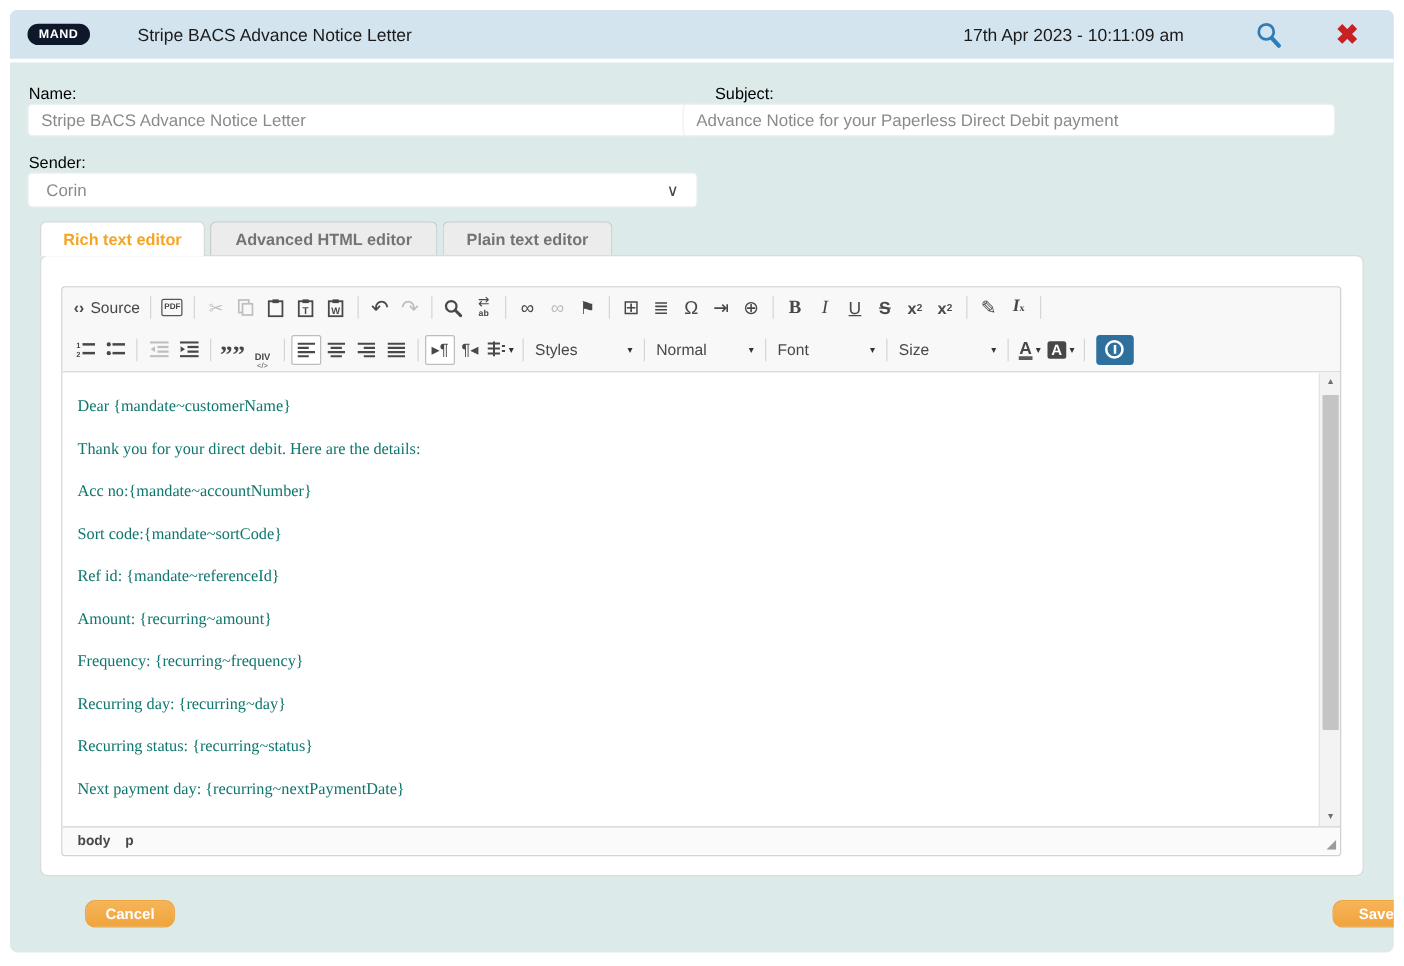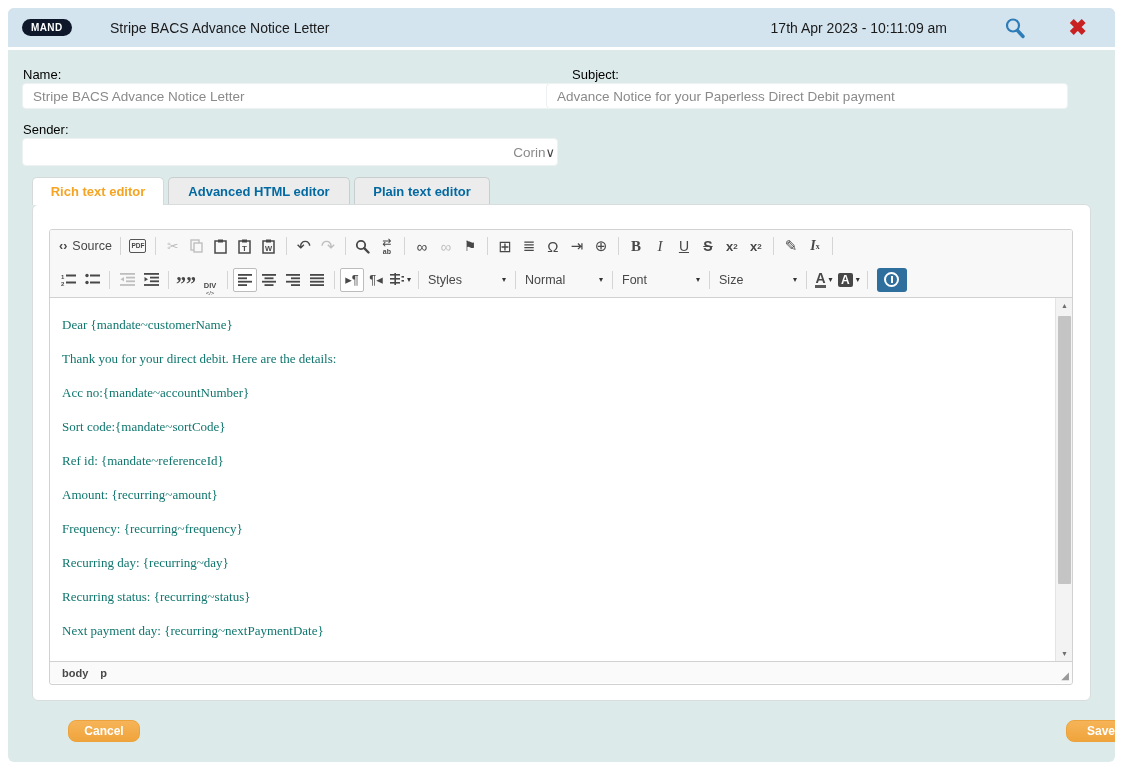--- a/index.html
+++ b/index.html
@@ -10,26 +10,26 @@
   .hdr { position:absolute; left:0; top:0; width:100%; height:42px; background:#d3e4ef; border-bottom:3px solid #fff; display:flex; align-items:center; }
   .badge { position:absolute; left:14px; background:#0f172a; color:#fff; font-size:10px; font-weight:bold; letter-spacing:.4px; padding:3px 9px; border-radius:9px; }
   .hdr-title { position:absolute; left:102px; font-size:14px; color:#1a1a1a; }
   .hdr-date { position:absolute; right:168px; font-size:14px; color:#1a1a1a; }
   .hdr-search { position:absolute; right:88px; width:24px; height:24px; cursor:pointer; }
   .hdr-close { position:absolute; right:28px; font-size:22px; font-weight:bold; color:#c92121; cursor:pointer; line-height:1; }
 
   
   .lbl { position:absolute; font-size:13px; color:#000000; }
   .tinput { position:absolute; height:26px; border:1px solid #edf1f1; border-radius:4px; background:#fff; color:#8a8a8a; font-size:13.5px; padding:0 10px; font-family:"Liberation Sans",sans-serif; }
-  .selbox { position:absolute; height:28px; background:#fff; border:1px solid #edf1f1; border-radius:4px; color:#8a8a8a; font-size:13.5px; display:flex; align-items:center; padding:0 2px; justify-content:flex-end; cursor:pointer; }
+  .selbox { position:absolute; height:28px; background:#fff; border:1px solid #edf1f1; border-radius:4px; color:#8a8a8a; font-size:13.5px; display:flex; align-items:center; padding:0 14px; justify-content:space-between; cursor:pointer; }
   .selbox .chev { color:#444; font-size:13px; }
 
   
   .tabs { position:absolute; left:24px; top:169px; display:flex; gap:4px; }
-  .tab { height:28px; display:flex; align-items:center; justify-content:center; font-size:13px; font-weight:bold; border:1px solid #c9cdce; border-bottom:none; border-radius:5px 5px 0 0; background:#ececec; color:#0369a1; cursor:pointer; }
+  .tab { height:28px; display:flex; align-items:center; justify-content:center; font-size:13px; font-weight:bold; border:1px solid #c9cdce; border-bottom:none; border-radius:5px 5px 0 0; background:#ececec; color:#737373; cursor:pointer; }
   .tab.active { background:#fff; color:#f5a423; border-color:#d5d9d9; position:relative; z-index:2; }
   .t1{width:132px}.t2{width:182px}.t3{width:136px}
 
   
   .panel { position:absolute; left:24px; top:196px; width:1059px; height:497px; background:#fff; border:1px solid #d8dcdc; border-radius:6px; z-index:1; }
   .ed { position:absolute; left:16px; top:24px; width:1024px; height:456px; border:1px solid #d1d1d1; border-radius:3px; overflow:hidden; background:#fff; }
   .tb { background:#f8f8f8; padding:3px 6px; display:flex; align-items:center; flex-wrap:nowrap; }
   .tb1 { height:32px; }
   .tb2 { height:36px; border-bottom:1px solid #d1d1d1; }
   .tbtn { min-width:24px; height:24px; display:flex; align-items:center; justify-content:center; color:#484848; font-size:14px; cursor:pointer; padding:0 2px; }

